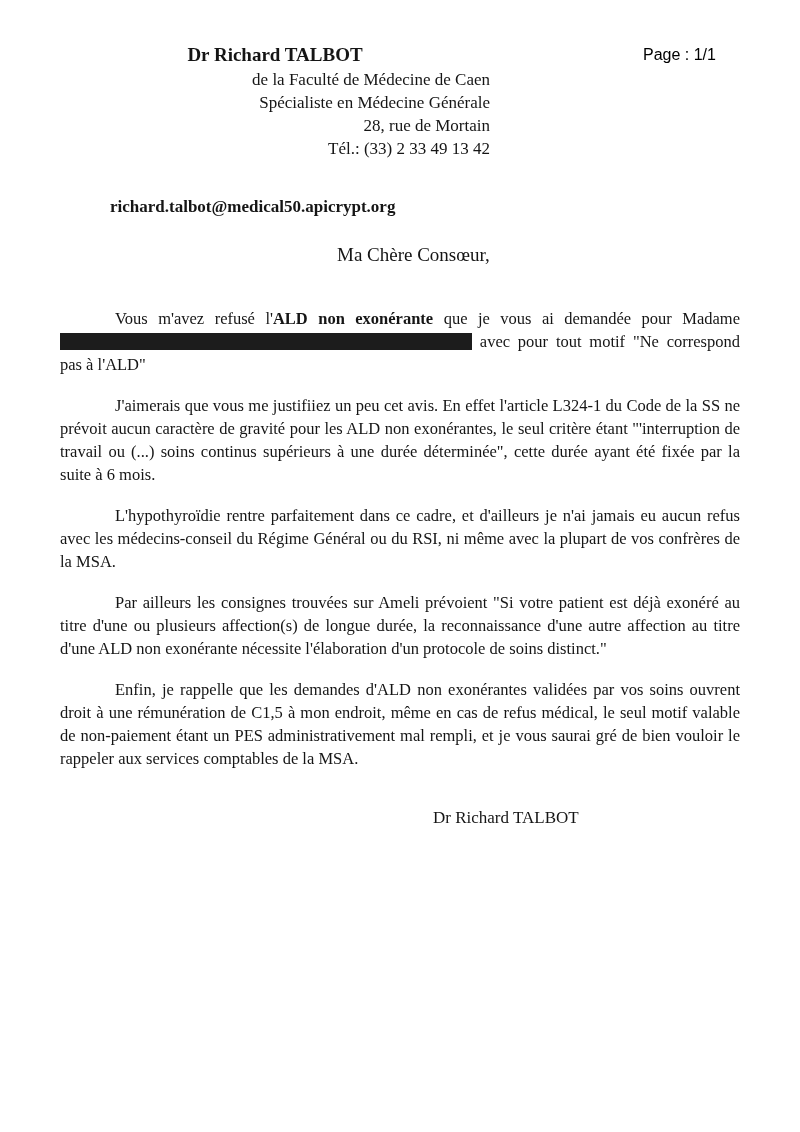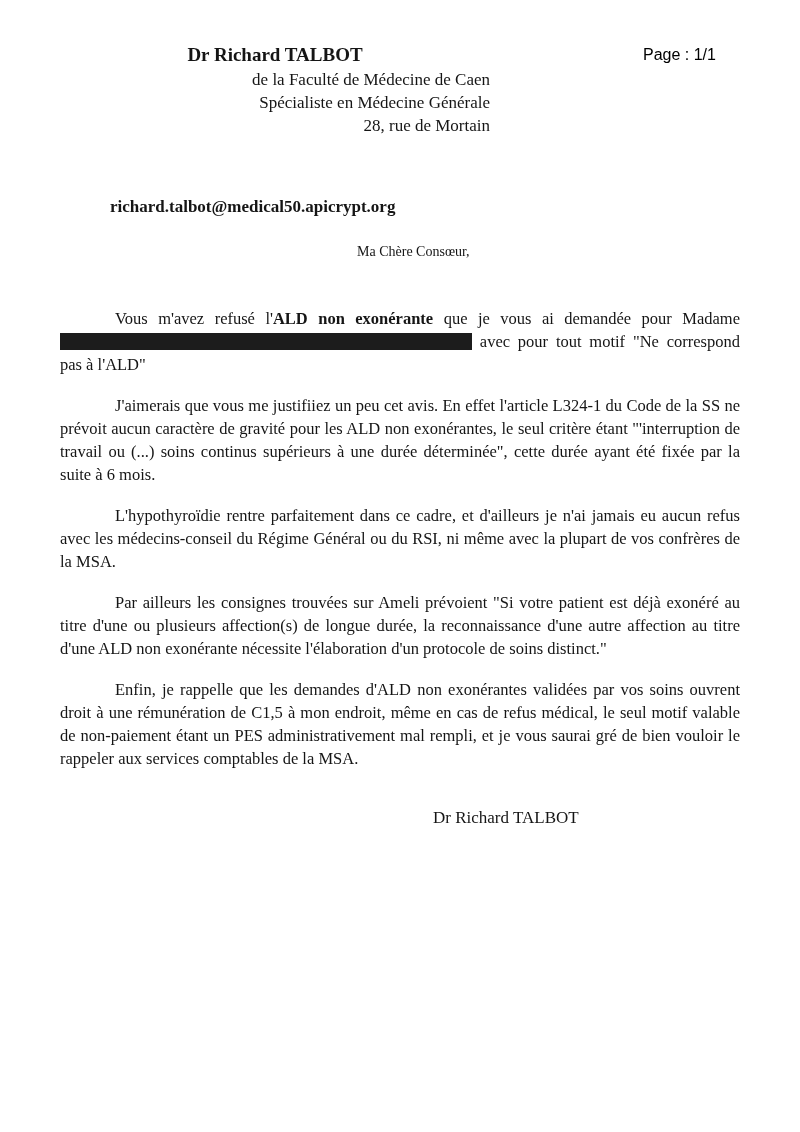--- a/index.html
+++ b/index.html
@@ -45,23 +45,23 @@
   }
   .email {
     position: absolute;
     left: 110px;
     top: 197px;
     font-size: 17px;
     font-weight: bold;
   }
   .salutation {
     position: absolute;
-    left: 357px;
+    left: 337px;
     top: 244px;
-    font-size: 14px;
+    font-size: 19px;
   }
   .letter-body {
     position: absolute;
     left: 60px;
     top: 307px;
     width: 680px;
   }
   .para {
     margin: 0 0 18px 0;
     text-align: justify;
@@ -94,20 +94,21 @@
 
 <div class="page">
 
   <div class="page-indicator">Page : 1/1</div>
 
   <header class="letterhead">
     <div class="doctor-name">Dr Richard TALBOT</div>
     <div class="header-line">de la Faculté de Médecine de Caen</div>
     <div class="header-line">Spécialiste en Médecine Générale</div>
     <div class="header-line">28, rue de Mortain</div>
+    <div class="header-line">Tél.: (33) 2 33 49 13 42</div>
   </header>
 
   <div class="email">richard.talbot@medical50.apicrypt.org</div>
 
   <div class="salutation">Ma Chère Consœur,</div>
 
   <main class="letter-body">
 
     <p class="para"><span>Vous m'avez refusé l'</span><span class="bold">ALD non exonérante</span><span> que je vous ai demandée pour Madame </span><span class="redaction"></span><span> avec pour tout motif "Ne correspond pas à l'ALD"</span></p>
 

